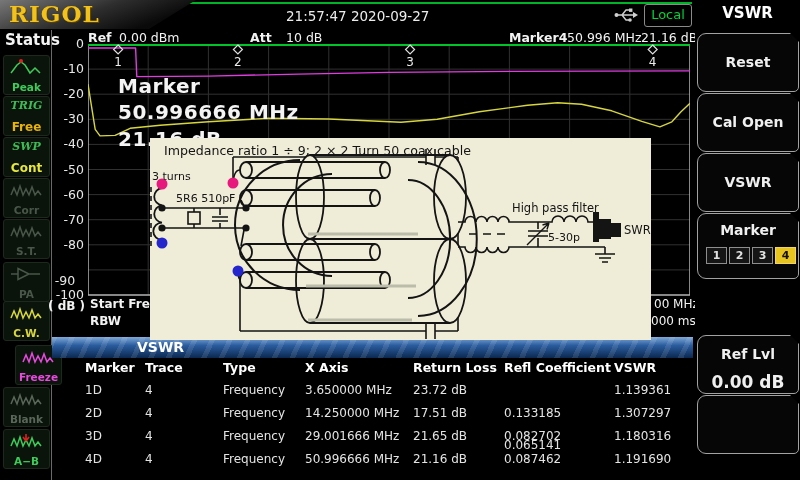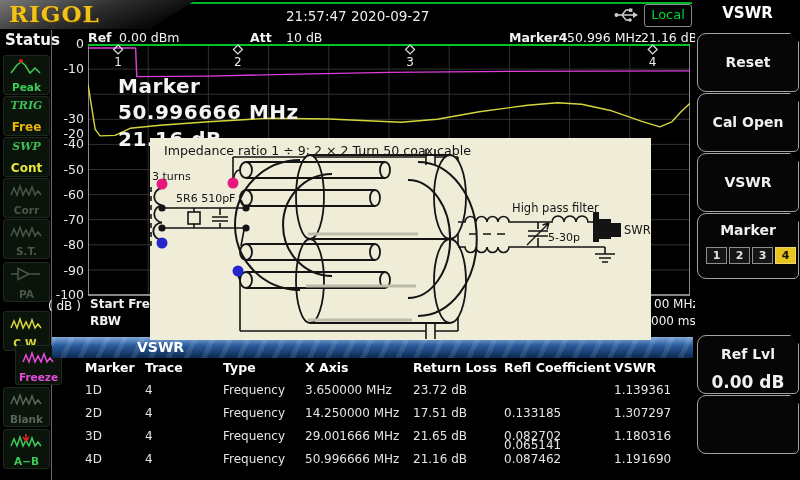--- a/index.html
+++ b/index.html
@@ -122,21 +122,21 @@
           <polyline points="2,13 5,6 8,13 11,4 14,13 17,7 20,13 23,5 26,13 29,9 32,13" stroke="#4a564a" fill="none" stroke-width="1.5"></polyline>
         </svg>
         <div class="lbl" style="color: rgb(74, 86, 74);">S.T.</div>
       </div>
       <div class="tile" style="top: 262px;">
         <svg width="34" height="16" viewBox="0 0 34 16">
           <path d="M2,8 h7 M9,2.5 l11,5.5 l-11,5.5 z M20,8 h11" stroke="#4a564a" fill="none" stroke-width="1.5"></path>
         </svg>
         <div class="lbl" style="color: rgb(74, 86, 74);">PA</div>
       </div>
-      <div class="tile" style="top: 311px;">
+      <div class="tile" style="top: 301px;">
         <svg width="34" height="16" viewBox="0 0 34 16">
           <polyline points="2,13 5,6 8,13 11,4 14,13 17,7 20,13 23,5 26,13 29,9 32,13" stroke="#d8d83a" fill="none" stroke-width="1.5"></polyline>
         </svg>
         <div class="lbl" style="color: rgb(216, 216, 58);">C.W.</div>
       </div>
       <div class="tile" style="top: 345px; margin-left: 12px;">
         <svg width="34" height="16" viewBox="0 0 34 16">
           <polyline points="2,13 5,6 8,13 11,4 14,13 17,7 20,13 23,5 26,13 29,9 32,13" stroke="#e84ae0" fill="none" stroke-width="1.5"></polyline>
         </svg>
         <div class="lbl" style="color: rgb(232, 74, 224);">Freeze</div>
@@ -160,28 +160,28 @@
   <div class="abs hdr" style="left:119px">0.00 dBm</div>
   <div class="abs hdr bold" style="left:250px">Att</div>
   <div class="abs hdr" style="left:286px">10 dB</div>
   <div class="abs hdr bold" style="left:509px">Marker4</div>
   <div class="abs hdr" style="left:567px">50.996 MHz</div>
   <div class="abs hdr" style="left:641px">21.16 dB</div>
 
   <div class="abs" id="y-ticks" style="left:46px;top:44px;width:38px;height:252px">
       <div class="ytick" style="top: -8px;">0</div>
       <div class="ytick" style="top: 17.1px;">-10</div>
-      <div class="ytick" style="top: 42.2px; margin-top: 40px;">-20</div>
+      <div class="ytick" style="top: 42.2px;">-20</div>
       <div class="ytick" style="top: 67.3px;">-30</div>
       <div class="ytick" style="top: 92.4px;">-40</div>
       <div class="ytick" style="top: 117.5px;">-50</div>
       <div class="ytick" style="top: 142.6px;">-60</div>
       <div class="ytick" style="top: 167.7px;">-70</div>
       <div class="ytick" style="top: 192.8px;">-80</div>
-      <div class="ytick" style="top: 219px;">-90</div>
+      <div class="ytick" style="top: 229px; text-align: center;">-90</div>
       <div class="ytick" style="top: 243px;">-100</div>
     </div>
   <svg class="abs" id="plot-svg" style="left:88px;top:44px" width="602" height="252" viewBox="0 0 602 252">
       <line x1="60.2" y1="0" x2="60.2" y2="251" stroke="#313131" stroke-width="1"></line>
       <line x1="120.4" y1="0" x2="120.4" y2="251" stroke="#313131" stroke-width="1"></line>
       <line x1="180.6" y1="0" x2="180.6" y2="251" stroke="#313131" stroke-width="1"></line>
       <line x1="240.8" y1="0" x2="240.8" y2="251" stroke="#313131" stroke-width="1"></line>
       <line x1="301" y1="0" x2="301" y2="251" stroke="#313131" stroke-width="1"></line>
       <line x1="361.2" y1="0" x2="361.2" y2="251" stroke="#313131" stroke-width="1"></line>
       <line x1="421.4" y1="0" x2="421.4" y2="251" stroke="#313131" stroke-width="1"></line>
@@ -209,21 +209,21 @@
       <path d="M322.07,1 l4.5,4.5 l-4.5,4.5 l-4.5,-4.5 z" stroke="#e0e0e0" fill="none" stroke-width="1.2"></path>
       <text x="322.07" y="22" text-anchor="middle" font-size="12" fill="#ececec" font-family="&quot;DejaVu Sans&quot;,sans-serif">3</text>
       <path d="M564.6759999999999,1 l4.5,4.5 l-4.5,4.5 l-4.5,-4.5 z" stroke="#e0e0e0" fill="none" stroke-width="1.2"></path>
       <text x="564.6759999999999" y="22" text-anchor="middle" font-size="12" fill="#ececec" font-family="&quot;DejaVu Sans&quot;,sans-serif">4</text>
     </svg>
 
   <div class="abs readout" style="top:74px">Marker</div>
   <div class="abs readout" style="top:100px">50.996666 MHz</div>
   <div class="abs readout" style="top:127px">21.16 dB</div>
 
-  <div class="abs pfoot" style="left:48px;top:299px;font-weight:normal">( dB )</div>
+  <div class="abs pfoot" style="left:48px;top:299px;font-weight:bold">( dB )</div>
   <div class="abs pfoot" style="left:90px;top:297px">Start Freq</div>
   <div class="abs pfoot" style="left:90px;top:314px">RBW</div>
   <div class="abs pfoot" style="left:654px;top:297px;font-weight:normal">00 MHz</div>
   <div class="abs pfoot" style="left:651px;top:314px;font-weight:normal">000 ms</div>
 
   <div class="abs" id="banner">
     <div id="banner-title">VSWR</div>
   </div>
 
   <div class="abs" id="mtable">

